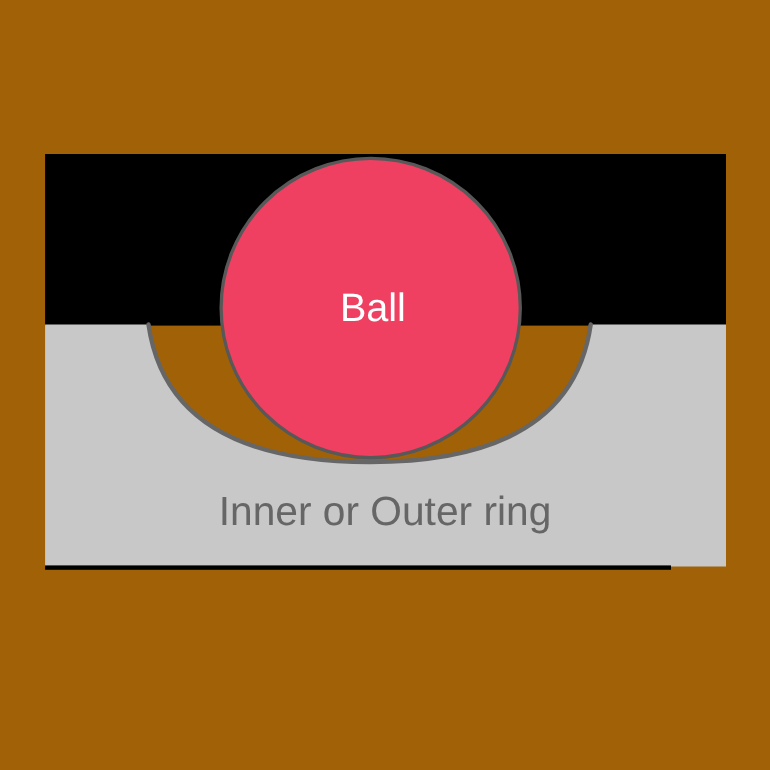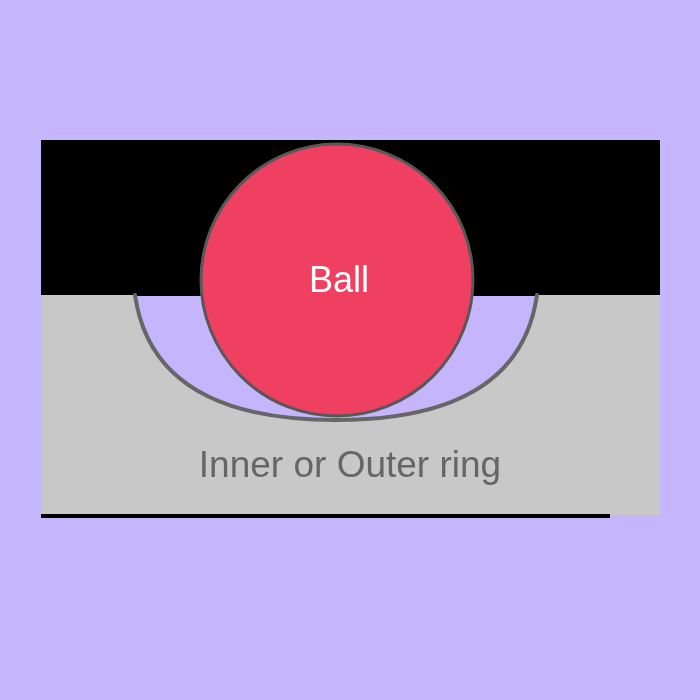--- a/index.html
+++ b/index.html
@@ -4,21 +4,21 @@
 <style>
   html, body {
     margin: 0;
     padding: 0;
     background: #ffffff;
   }
   #stage {
     position: relative;
     width: 700px;
     height: 700px;
-    background: #c4b5fd;
+    background: #a16207;
     overflow: hidden;
     font-family: "Liberation Sans", sans-serif;
   }
   #diagram-svg {
     position: absolute;
     left: 0;
     top: 0;
     width: 700px;
     height: 700px;
     display: block;

